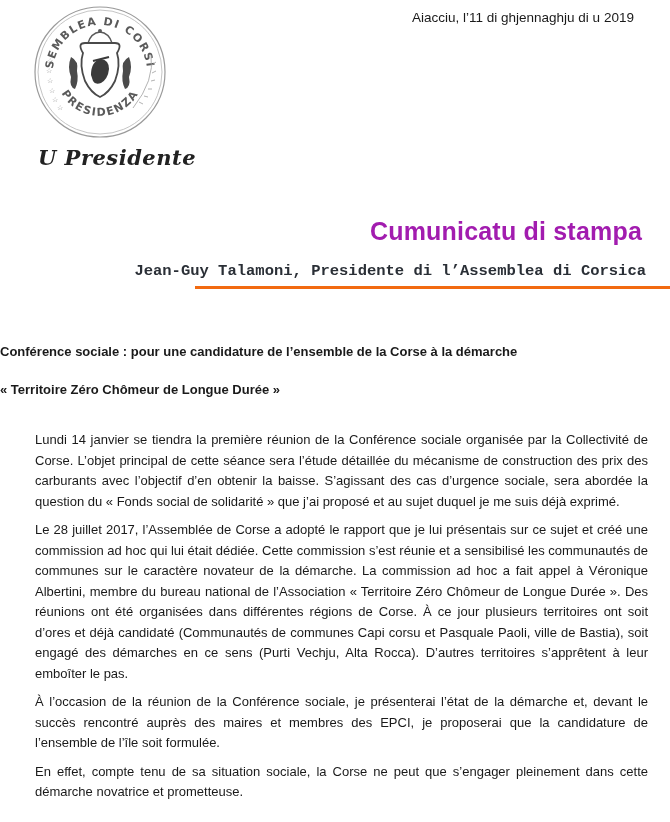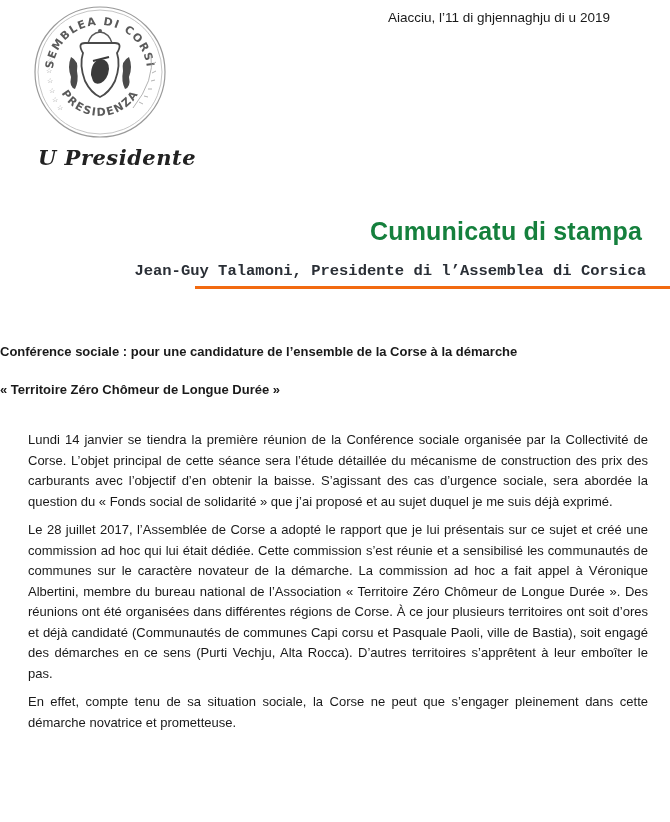--- a/index.html
+++ b/index.html
@@ -28,33 +28,33 @@
       top: 145px;
       font-family: "DejaVu Serif", "Liberation Serif", serif;
       font-style: italic;
       font-size: 21px;
       color: #222;
       letter-spacing: 0.5px;
       font-weight: bold;
     }
     .date-line {
       position: absolute;
-      left: 388px;
+      left: 412px;
       top: 10px;
       font-size: 13.5px;
       color: #1a1a1a;
       white-space: nowrap;
     }
     .press-title {
       position: absolute;
       right: 28px;
       top: 217px;
       font-size: 25px;
       font-weight: bold;
-      color: #15803d;
+      color: #a21caf;
       white-space: nowrap;
       letter-spacing: 0.2px;
     }
     .press-subtitle {
       position: absolute;
       right: 24px;
       top: 262px;
       font-size: 15.5px;
       font-weight: bold;
       color: #2a2f36;
@@ -84,21 +84,21 @@
     .body-text {
       position: absolute;
       left: 28px;
       width: 620px;
       top: 430px;
       font-size: 13px;
       line-height: 20.5px;
       color: #1a1a1a;
     }
     .body-text p {
-      margin: 0 0 8px 0;
+      margin: 0 0 8px 7px;
       text-align: justify;
       text-align-last: left;
     }
     .seal-text {
       font-family: "DejaVu Sans", sans-serif;
       font-weight: bold;
       font-size: 11px;
       fill: #5a5a5a;
       letter-spacing: 1.5px;
     }
@@ -156,14 +156,15 @@
 <div class="press-subtitle">Jean-Guy Talamoni, Presidente di l’Assemblea di Corsica</div>
 
 <div class="divider"></div>
 
 <div class="heading-line heading-1">Conférence sociale : pour une candidature de l’ensemble de la Corse à la démarche</div>
 <div class="heading-line heading-2">« Territoire Zéro Chômeur de Longue Durée »</div>
 
 <div class="body-text">
   <p>Lundi 14 janvier se tiendra la première réunion de la Conférence sociale organisée par la Collectivité de Corse. L’objet principal de cette séance sera l’étude détaillée du mécanisme de construction des prix des carburants avec l’objectif d’en obtenir la baisse. S’agissant des cas d’urgence sociale, sera abordée la question du « Fonds social de solidarité » que j’ai proposé et au sujet duquel je me suis déjà exprimé.</p>
   <p>Le 28 juillet 2017, l’Assemblée de Corse a adopté le rapport que je lui présentais sur ce sujet et créé une commission ad hoc qui lui était dédiée. Cette commission s’est réunie et a sensibilisé les communautés de communes sur le caractère novateur de la démarche. La commission ad hoc a fait appel à Véronique Albertini, membre du bureau national de l’Association « Territoire Zéro Chômeur de Longue Durée ». Des réunions ont été organisées dans différentes régions de Corse. À ce jour plusieurs territoires ont soit d’ores et déjà candidaté (Communautés de communes Capi corsu et Pasquale Paoli, ville de Bastia), soit engagé des démarches en ce sens (Purti Vechju, Alta Rocca). D’autres territoires s’apprêtent à leur emboîter le pas.</p>
+  <p>À l’occasion de la réunion de la Conférence sociale, je présenterai l’état de la démarche et, devant le succès rencontré auprès des maires et membres des EPCI, je proposerai que la candidature de l’ensemble de l’île soit formulée.</p>
   <p>En effet, compte tenu de sa situation sociale, la Corse ne peut que s’engager pleinement dans cette démarche novatrice et prometteuse.</p>
 </div>
 
 </body></html>

